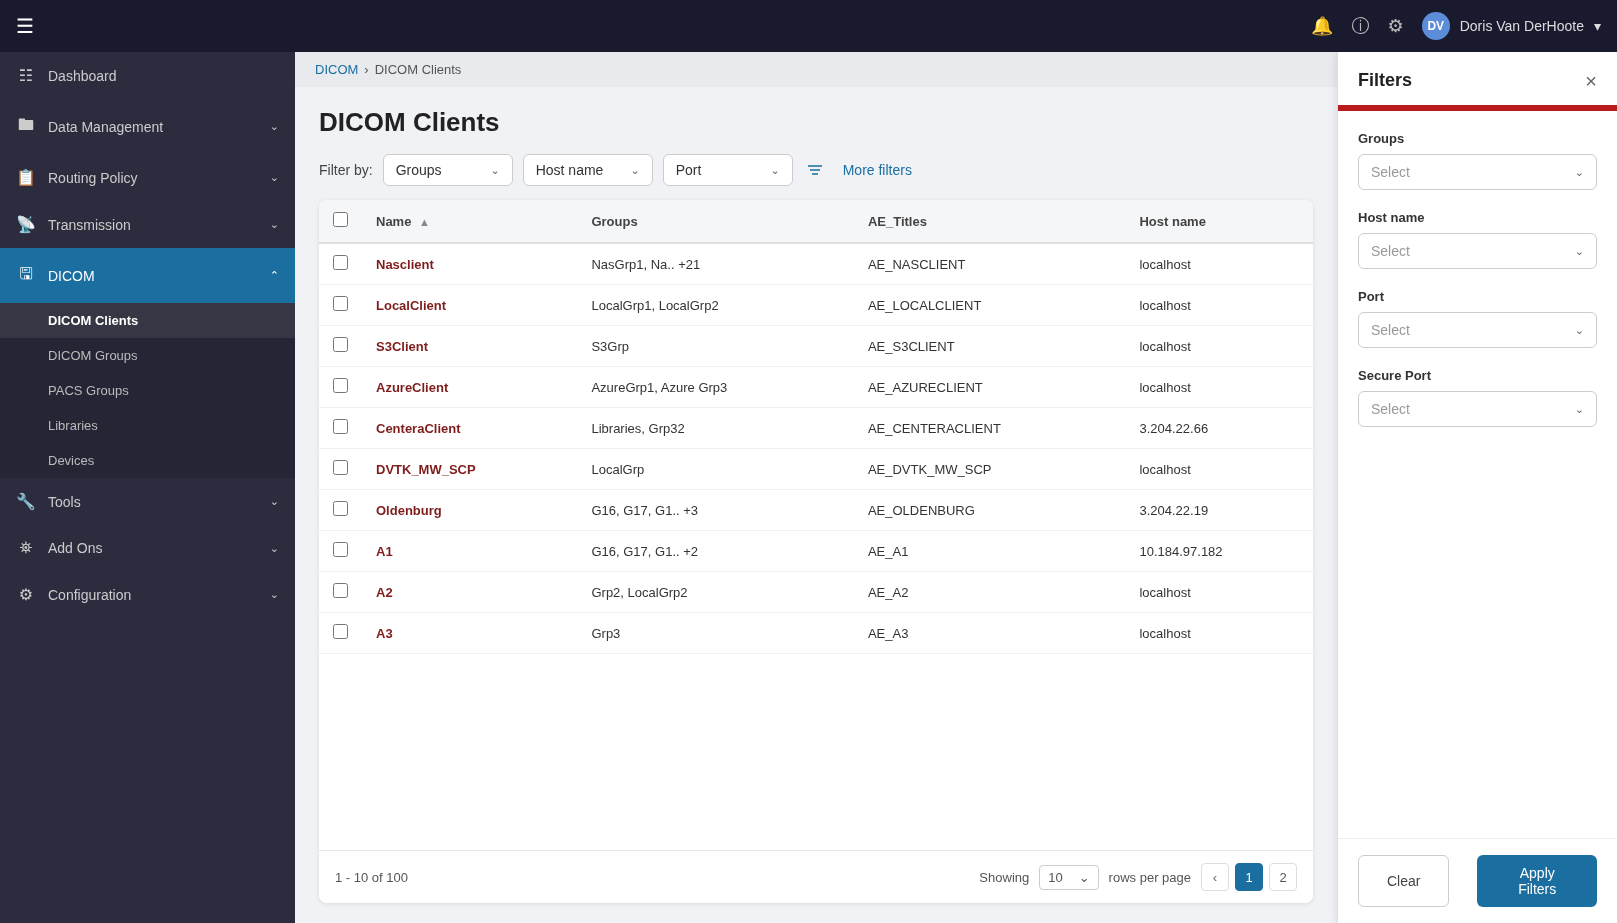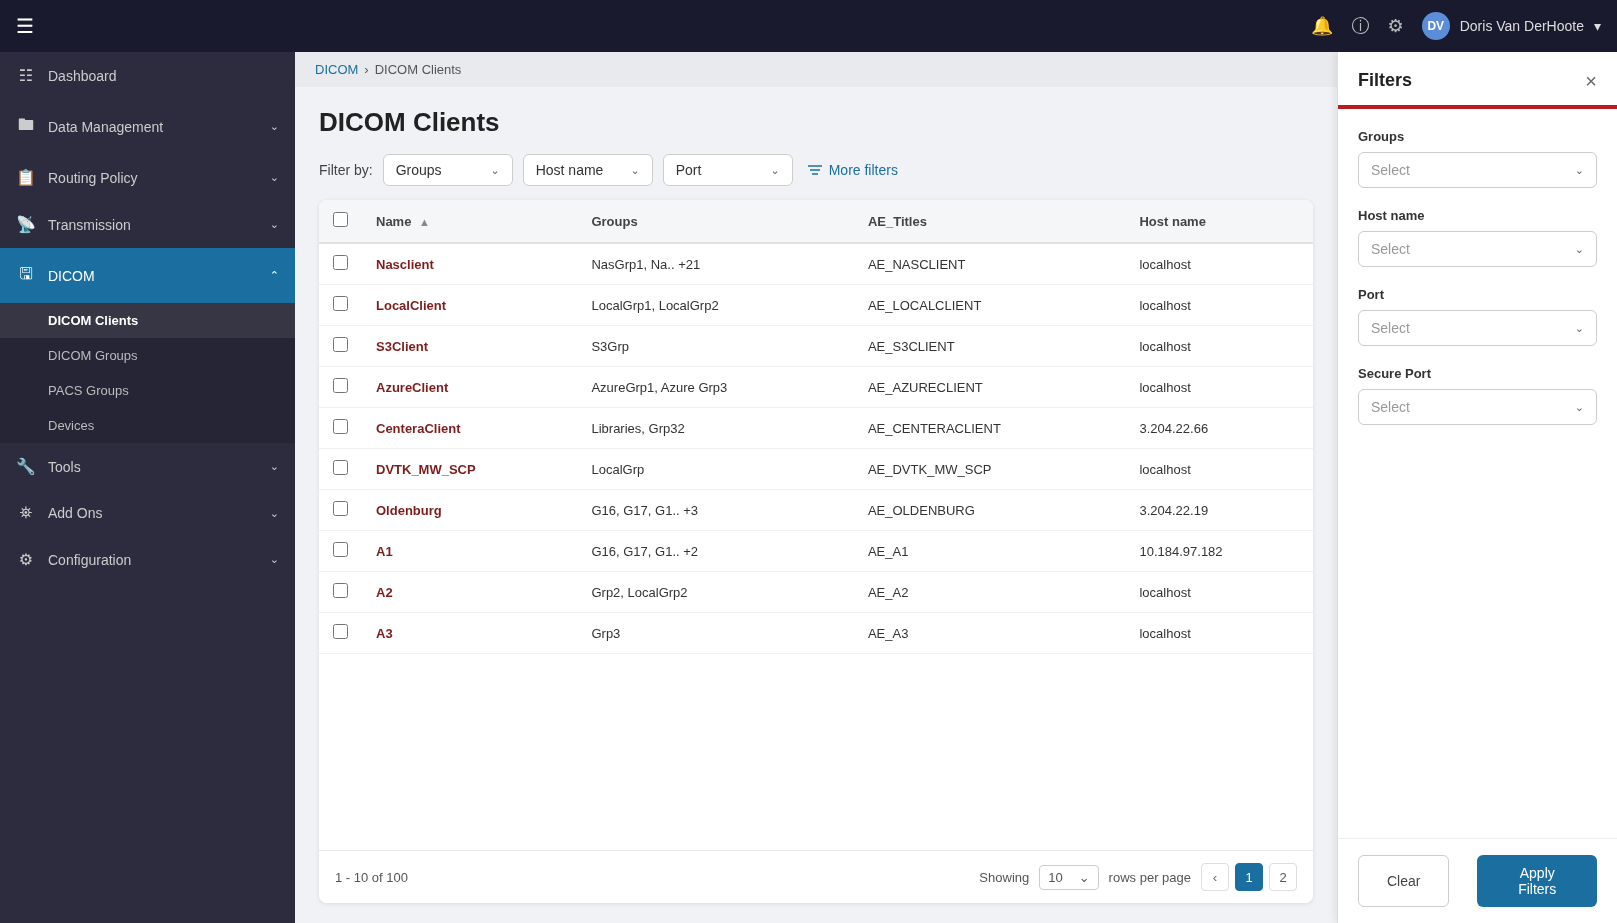--- a/index.html
+++ b/index.html
@@ -95,21 +95,21 @@
       font-size: 14px;
       color: #333;
       cursor: pointer;
       gap: 8px;
       min-width: 130px;
     }
     .filter-dropdown .dd-chevron { margin-left: auto; color: #666; font-size: 11px; }
     .more-filters-btn {
       display: flex;
       align-items: center;
-      gap: 6px;
+      gap: 20px;
       color: #1a6fa0;
       font-size: 14px;
       cursor: pointer;
       background: none;
       border: none;
       margin-left: 4px;
     }
 
     
     .table-wrapper { background: #fff; border-radius: 8px; box-shadow: 0 1px 4px rgba(0,0,0,0.1); flex: 1; overflow: hidden; display: flex; flex-direction: column; }
@@ -172,21 +172,21 @@
       display: flex;
       flex-direction: column;
       flex-shrink: 0;
       box-shadow: -2px 0 8px rgba(0,0,0,0.08);
     }
     .filters-header {
       display: flex;
       align-items: center;
       justify-content: space-between;
       padding: 18px 20px 14px;
-      border-bottom: 4px solid #b91c1c;
+      border-bottom: 6px solid #b91c1c;
     }
     .filters-title { font-size: 18px; font-weight: 600; color: #222; }
     .close-btn { background: none; border: none; font-size: 20px; color: #666; cursor: pointer; line-height: 1; }
     .filters-body { padding: 20px; flex: 1; overflow-y: auto; display: flex; flex-direction: column; gap: 20px; }
     .filter-group label { display: block; font-size: 13px; font-weight: 600; color: #333; margin-bottom: 8px; }
     .filter-select {
       width: 100%;
       display: flex;
       align-items: center;
       justify-content: space-between;
@@ -269,20 +269,21 @@
     </div>
     <div class="nav-item active">
       <span class="nav-icon">🖫</span>
       <span class="nav-label">DICOM</span>
       <span class="chevron">⌃</span>
     </div>
     <div class="sub-nav">
       <div class="sub-nav-item active">DICOM Clients</div>
       <div class="sub-nav-item">DICOM Groups</div>
       <div class="sub-nav-item">PACS Groups</div>
+      <div class="sub-nav-item">Libraries</div>
       <div class="sub-nav-item">Devices</div>
     </div>
     <div class="nav-item">
       <span class="nav-icon">🔧</span>
       <span class="nav-label">Tools</span>
       <span class="chevron">⌄</span>
     </div>
     <div class="nav-item">
       <span class="nav-icon">⛯</span>
       <span class="nav-label">Add Ons</span>

